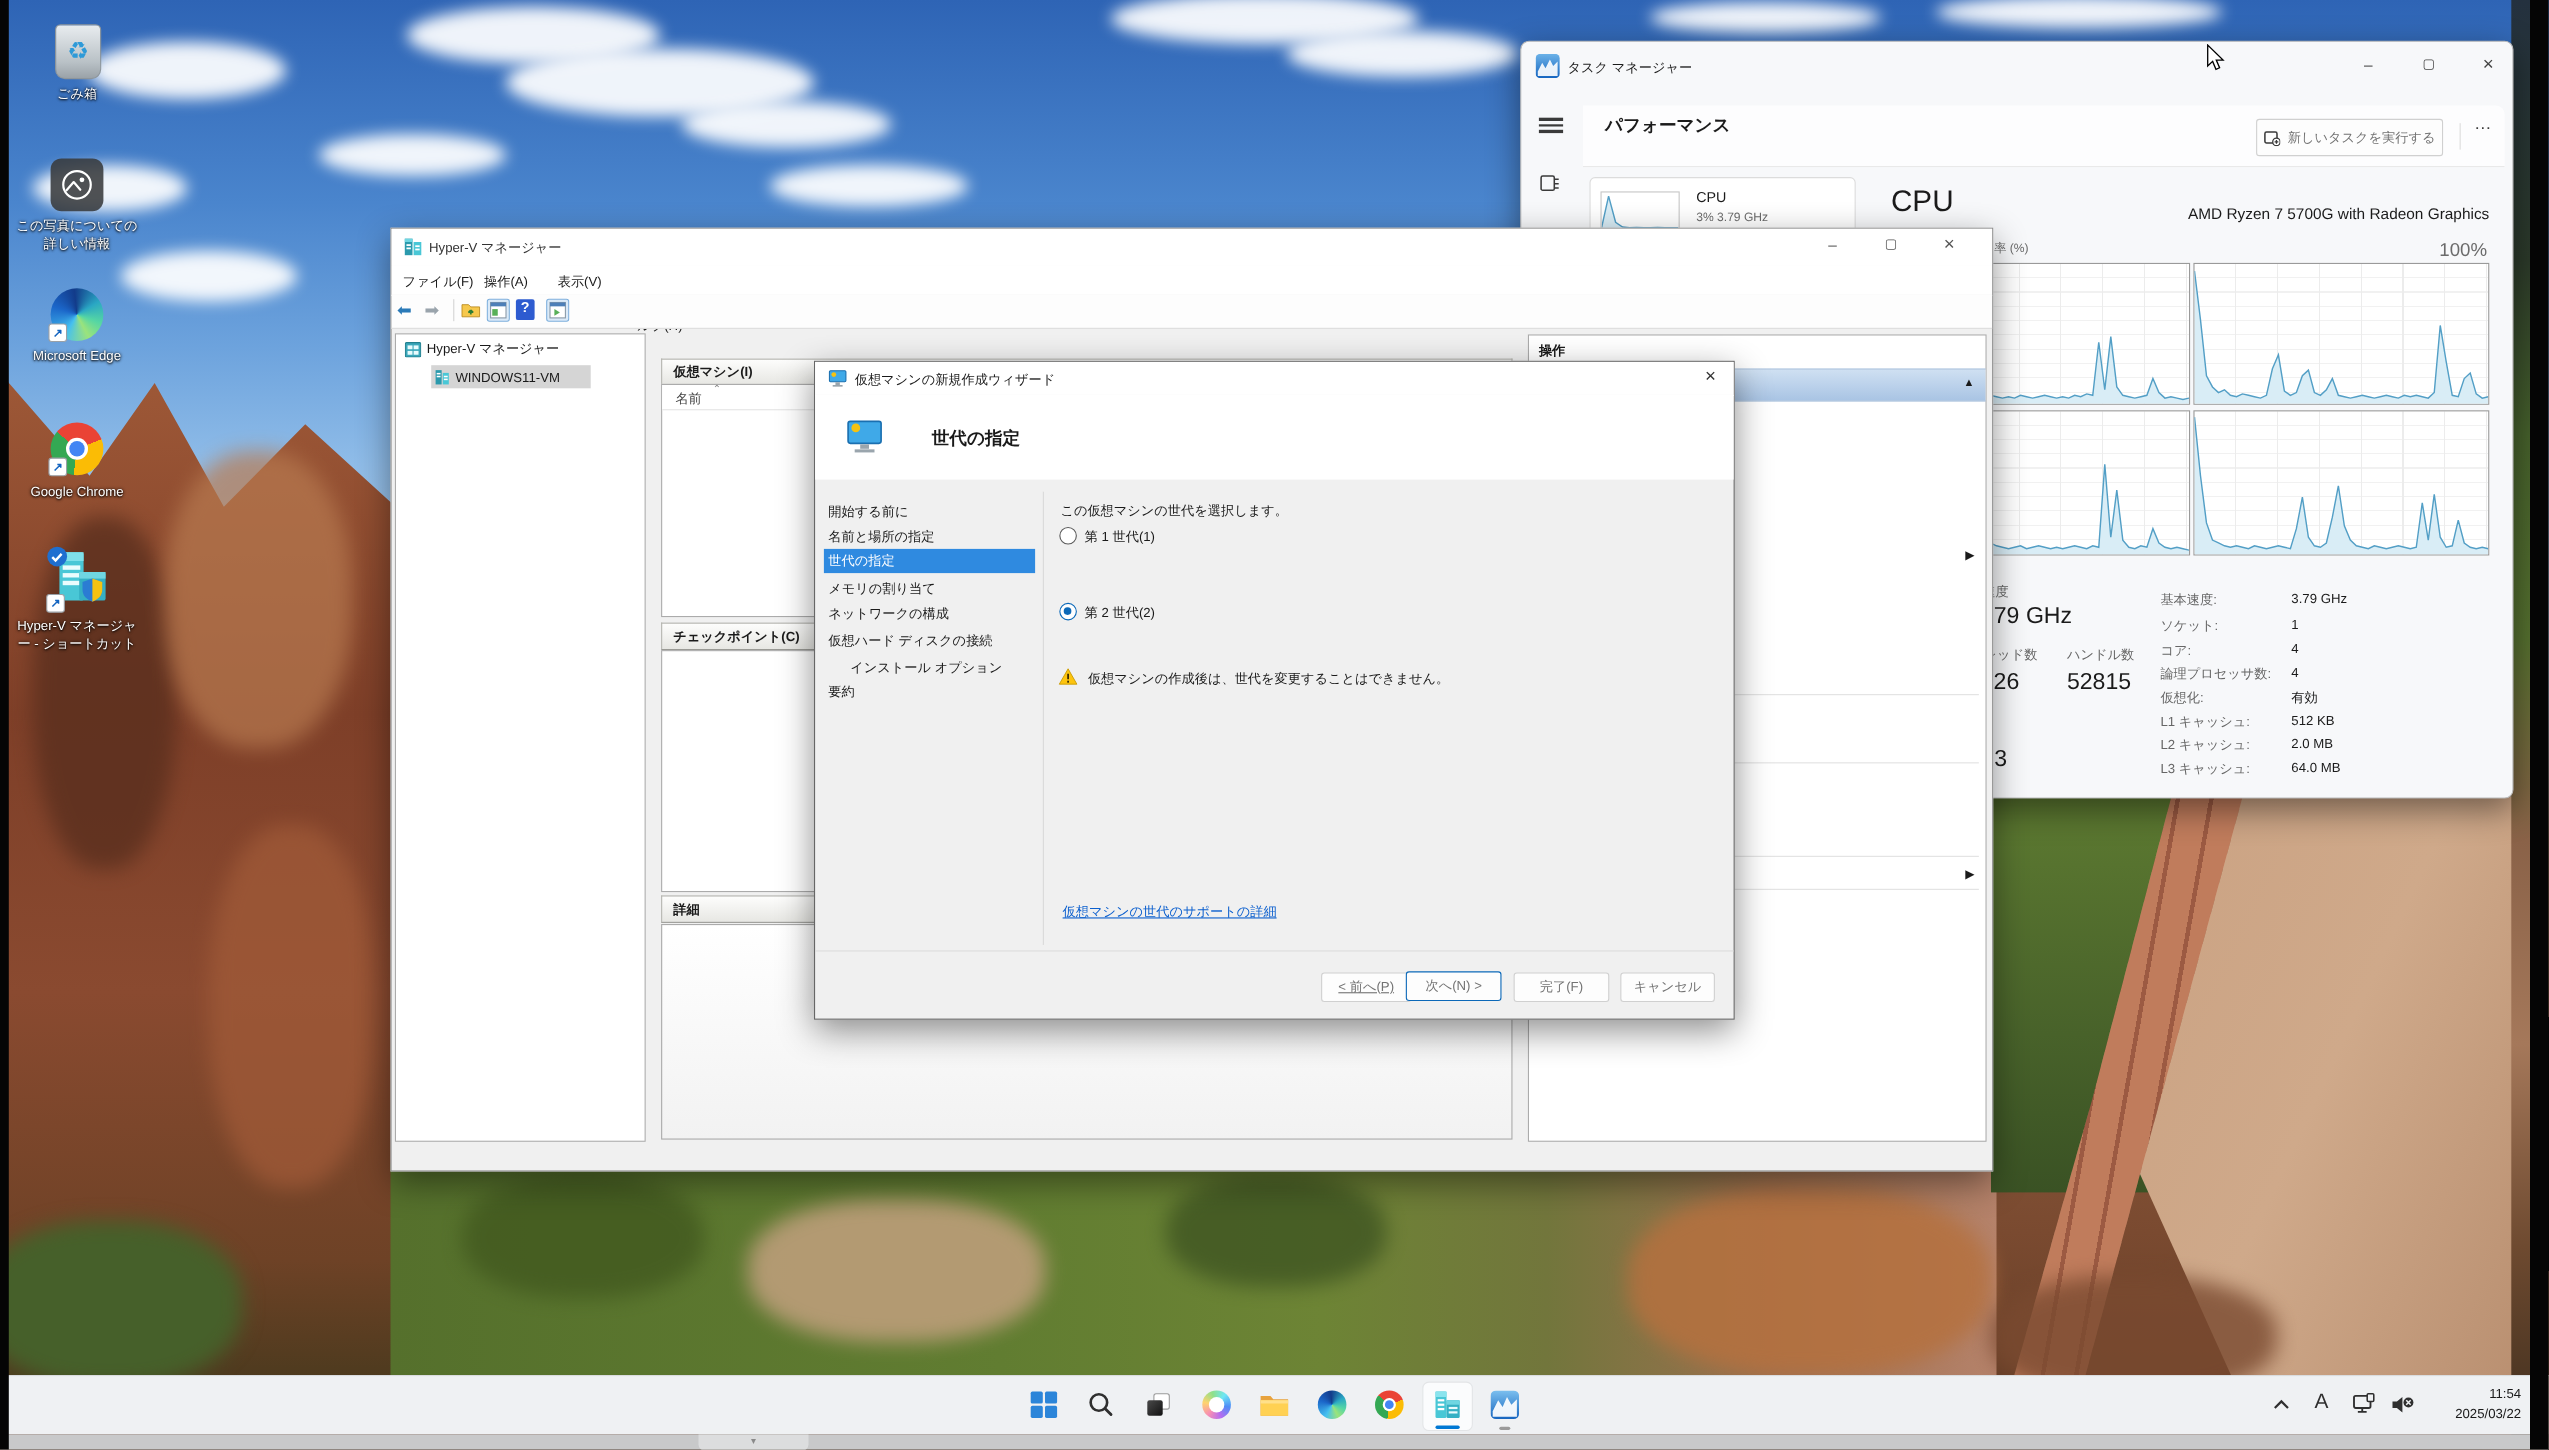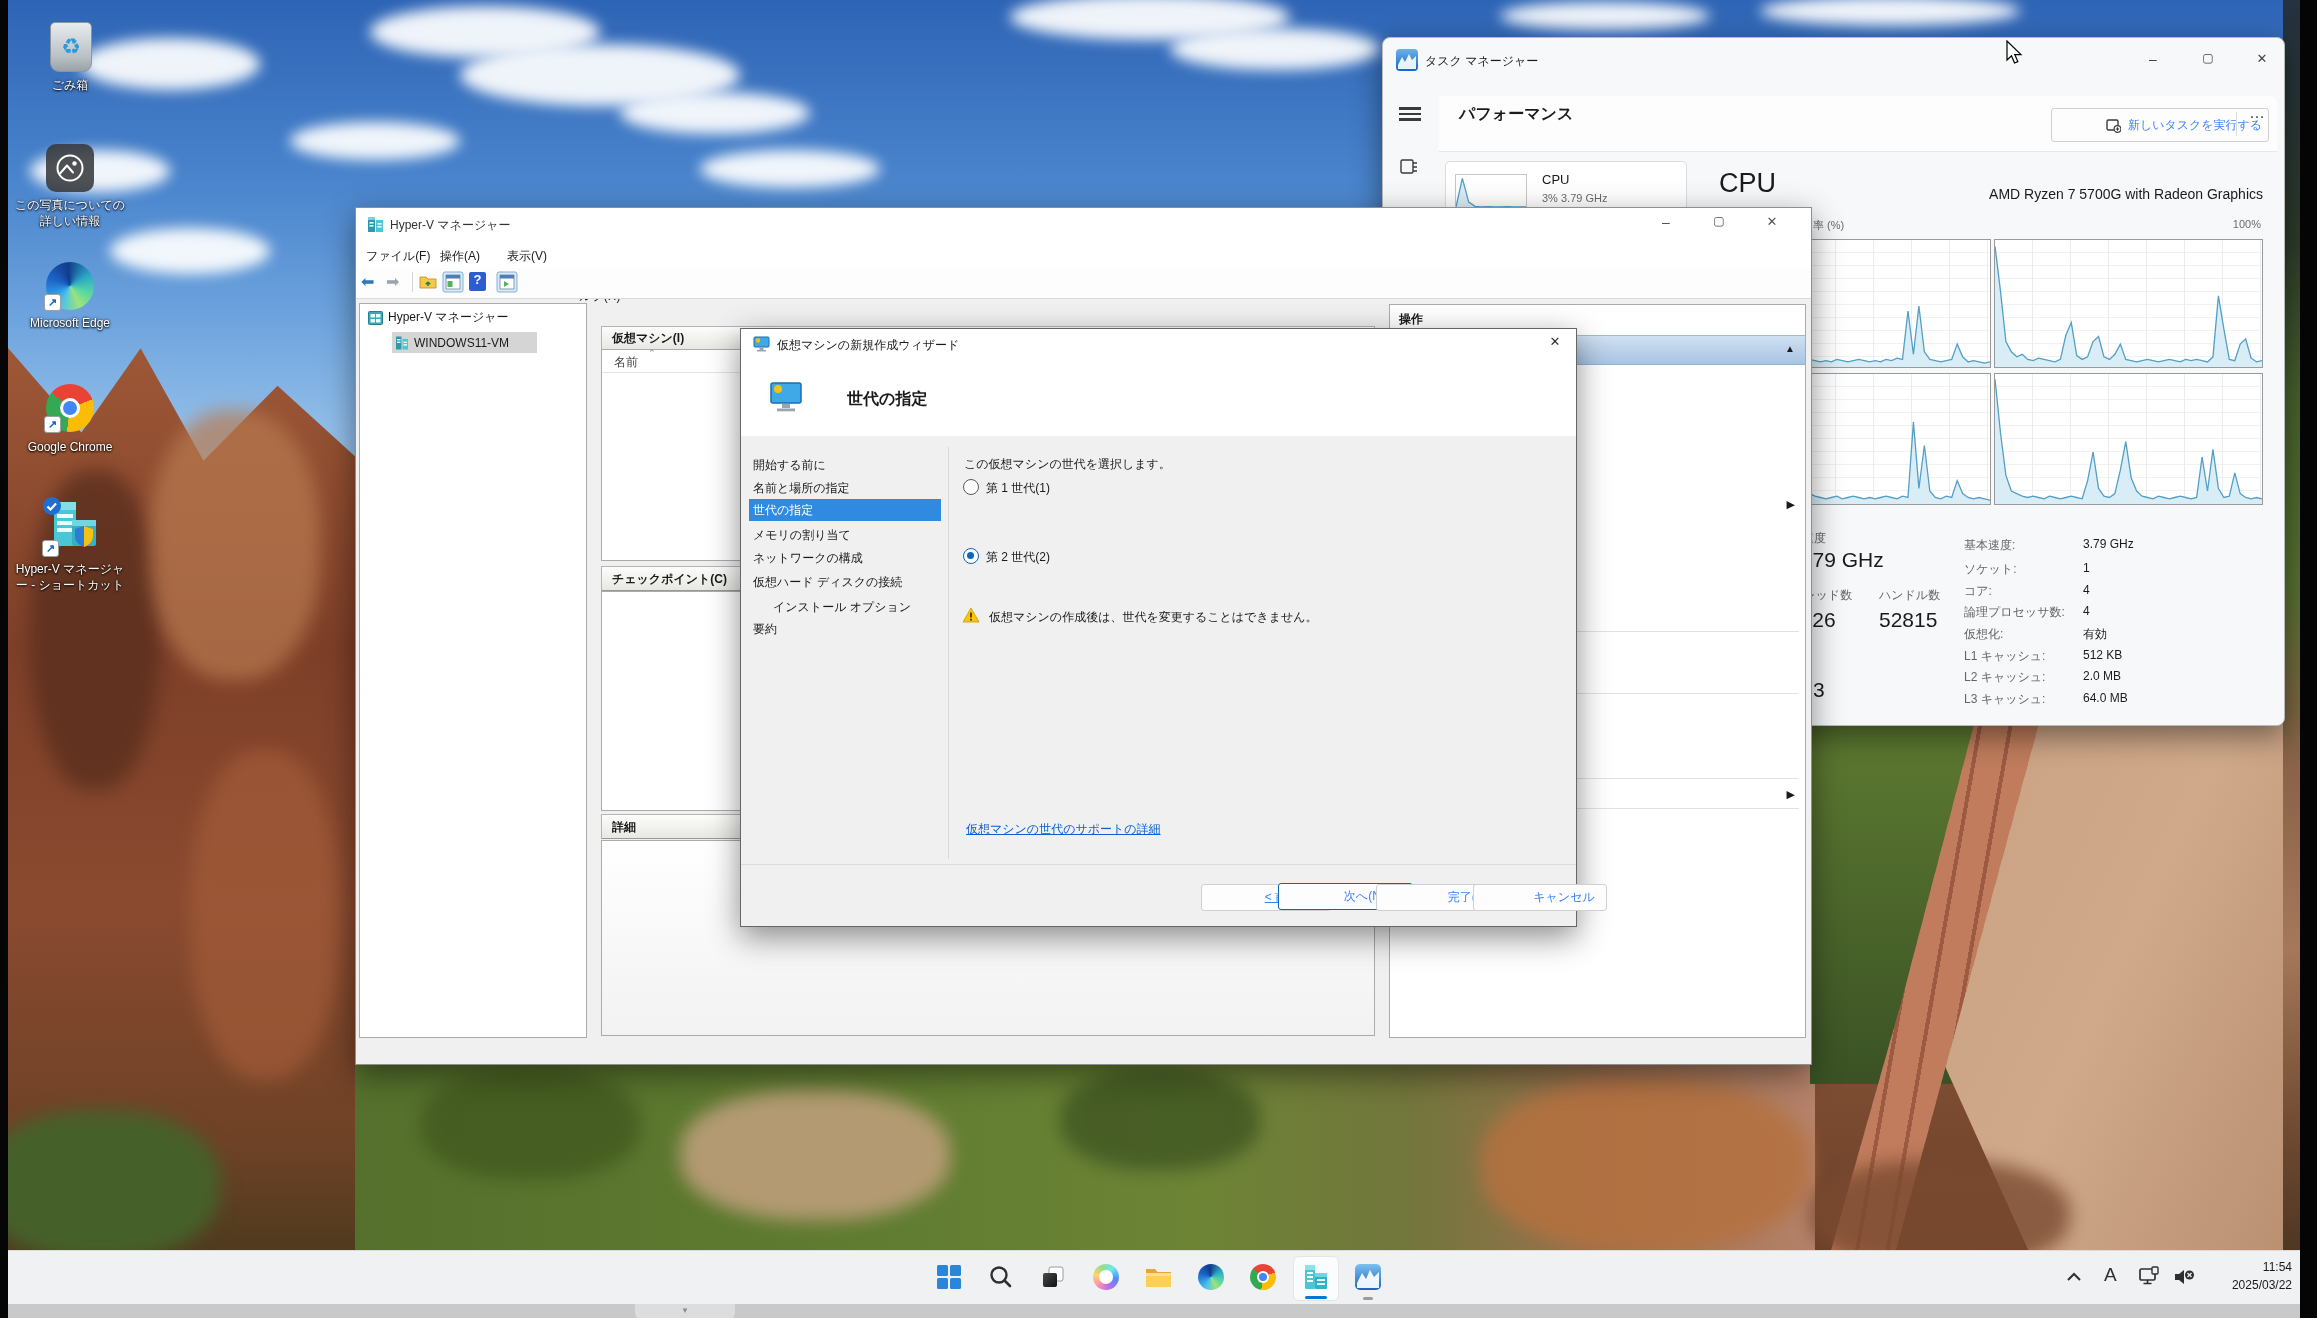--- a/index.html
+++ b/index.html
@@ -11,21 +11,21 @@
   .blob{position:absolute;border-radius:45%;filter:blur(9px);}
   .icolabel{color:#fff;font-size:12px;text-align:center;text-shadow:0 1px 2px #000,0 0 3px rgba(0,0,0,.9);line-height:15px;}
   .win{position:absolute;box-shadow:0 10px 30px rgba(0,0,0,.45);}
   .band{background:linear-gradient(180deg,#fdfdfc,#e7e7e3);border:1px solid #b5b5b0;border-bottom:1px solid #9a9a95;}
   .panelbox{background:#fff;border:1px solid #ababab;}
   .mtxt{font-size:12px;color:#1a1a1a;}
   .graphbox{position:absolute;background:#fff;border:1px solid #9a9a9a;
     background-image:repeating-linear-gradient(to right,transparent 0 37px,#ececec 37px 38px),
                      repeating-linear-gradient(to bottom,transparent 0 12px,#f1f1f1 12px 13px);}
   .btn{position:absolute;height:25px;background:#fdfdfd;border:1px solid #d0d0d0;border-radius:3px;
-    font-size:12px;color:#3b82f6;display:flex;align-items:center;justify-content:center;padding-left:48px;}
+    font-size:12px;color:#737373;display:flex;align-items:center;justify-content:center;}
   .statlabel{font-size:12px;color:#666;}
   .statvalue{font-size:12px;color:#1b1b1b;}
   .trayicon{color:#2f2f2f;}
 </style>
 </head>
 <body>
 
 <div id="screen">
 
   <div class="a" style="inset:0;">
@@ -164,21 +164,21 @@
           </svg>
         </div>
       <div class="a" style="left:96px;top:10px;font-size:13px;color:#1b1b1b;">CPU</div>
       <div class="a" style="left:96px;top:30px;font-size:11px;color:#6b6b6b;">3% 3.79 GHz</div>
     </div>
 
     <div class="a" style="left:336px;top:130px;font-size:27px;color:#1b1b1b;">CPU</div>
     <div class="a" style="left:380px;top:148px;width:500px;text-align:right;font-size:14px;color:#1b1b1b;">AMD Ryzen 7 5700G with Radeon Graphics</div>
 
     <div class="a" style="left:408px;top:180px;font-size:11px;color:#6b6b6b;">使用率 (%)</div>
-    <div class="a" style="left:780px;top:180px;width:98px;text-align:right;font-size:11px;color:#6b6b6b;">100%</div>
+    <div class="a" style="left:780px;top:180px;width:98px;text-align:right;font-size:17px;color:#6b6b6b;">100%</div>
 
     <div class="graphbox" style="left:338px;top:201px;width:268px;height:127px;">
         <svg viewBox="0 0 100 100" preserveAspectRatio="none" style="position: absolute; left: 0px; top: 0px; width: 100%; height: 100%;">
           <polygon points="0,100 0.00,96 2.04,97 4.08,95 6.12,96 8.16,94 10.20,91 12.24,95 14.29,96 16.33,94 18.37,92 20.41,95 22.45,96 24.49,95 26.53,93 28.57,95 30.61,96 32.65,94 34.69,95 36.73,96 38.78,95 40.82,96 42.86,94 44.90,95 46.94,96 48.98,95 51.02,94 53.06,95 55.10,96 57.14,95 59.18,96 61.22,94 63.27,95 65.31,93 67.35,94 69.39,56 71.43,90 73.47,52 75.51,88 77.55,94 79.59,95 81.63,96 83.67,95 85.71,94 87.76,82 89.80,92 91.84,96 93.88,95 95.92,96 97.96,97 100.00,96 100,100" fill="#d9edf6"></polygon>
           <polyline points="0.00,96 2.04,97 4.08,95 6.12,96 8.16,94 10.20,91 12.24,95 14.29,96 16.33,94 18.37,92 20.41,95 22.45,96 24.49,95 26.53,93 28.57,95 30.61,96 32.65,94 34.69,95 36.73,96 38.78,95 40.82,96 42.86,94 44.90,95 46.94,96 48.98,95 51.02,94 53.06,95 55.10,96 57.14,95 59.18,96 61.22,94 63.27,95 65.31,93 67.35,94 69.39,56 71.43,90 73.47,52 75.51,88 77.55,94 79.59,95 81.63,96 83.67,95 85.71,94 87.76,82 89.80,92 91.84,96 93.88,95 95.92,96 97.96,97 100.00,96" fill="none" stroke="#539fc6" stroke-width="1.3" vector-effect="non-scaling-stroke"></polyline>
         </svg>
       </div>
     <div class="graphbox" style="left:611px;top:201px;width:267px;height:127px;">
         <svg viewBox="0 0 100 100" preserveAspectRatio="none" style="position: absolute; left: 0px; top: 0px; width: 100%; height: 100%;">
           <polygon points="0,100 0.00,5 2.04,40 4.08,80 6.12,88 8.16,92 10.20,90 12.24,94 14.29,95 16.33,93 18.37,94 20.41,95 22.45,96 24.49,94 26.53,75 28.57,65 30.61,91 32.65,94 34.69,92 36.73,80 38.78,76 40.82,92 42.86,94 44.90,90 46.94,82 48.98,94 51.02,95 53.06,96 55.10,95 57.14,94 59.18,95 61.22,96 63.27,95 65.31,94 67.35,95 69.39,96 71.43,94 73.47,95 75.51,94 77.55,95 79.59,96 81.63,92 83.67,44 85.71,70 87.76,94 89.80,95 91.84,82 93.88,78 95.92,93 97.96,96 100.00,95 100,100" fill="#d9edf6"></polygon>

